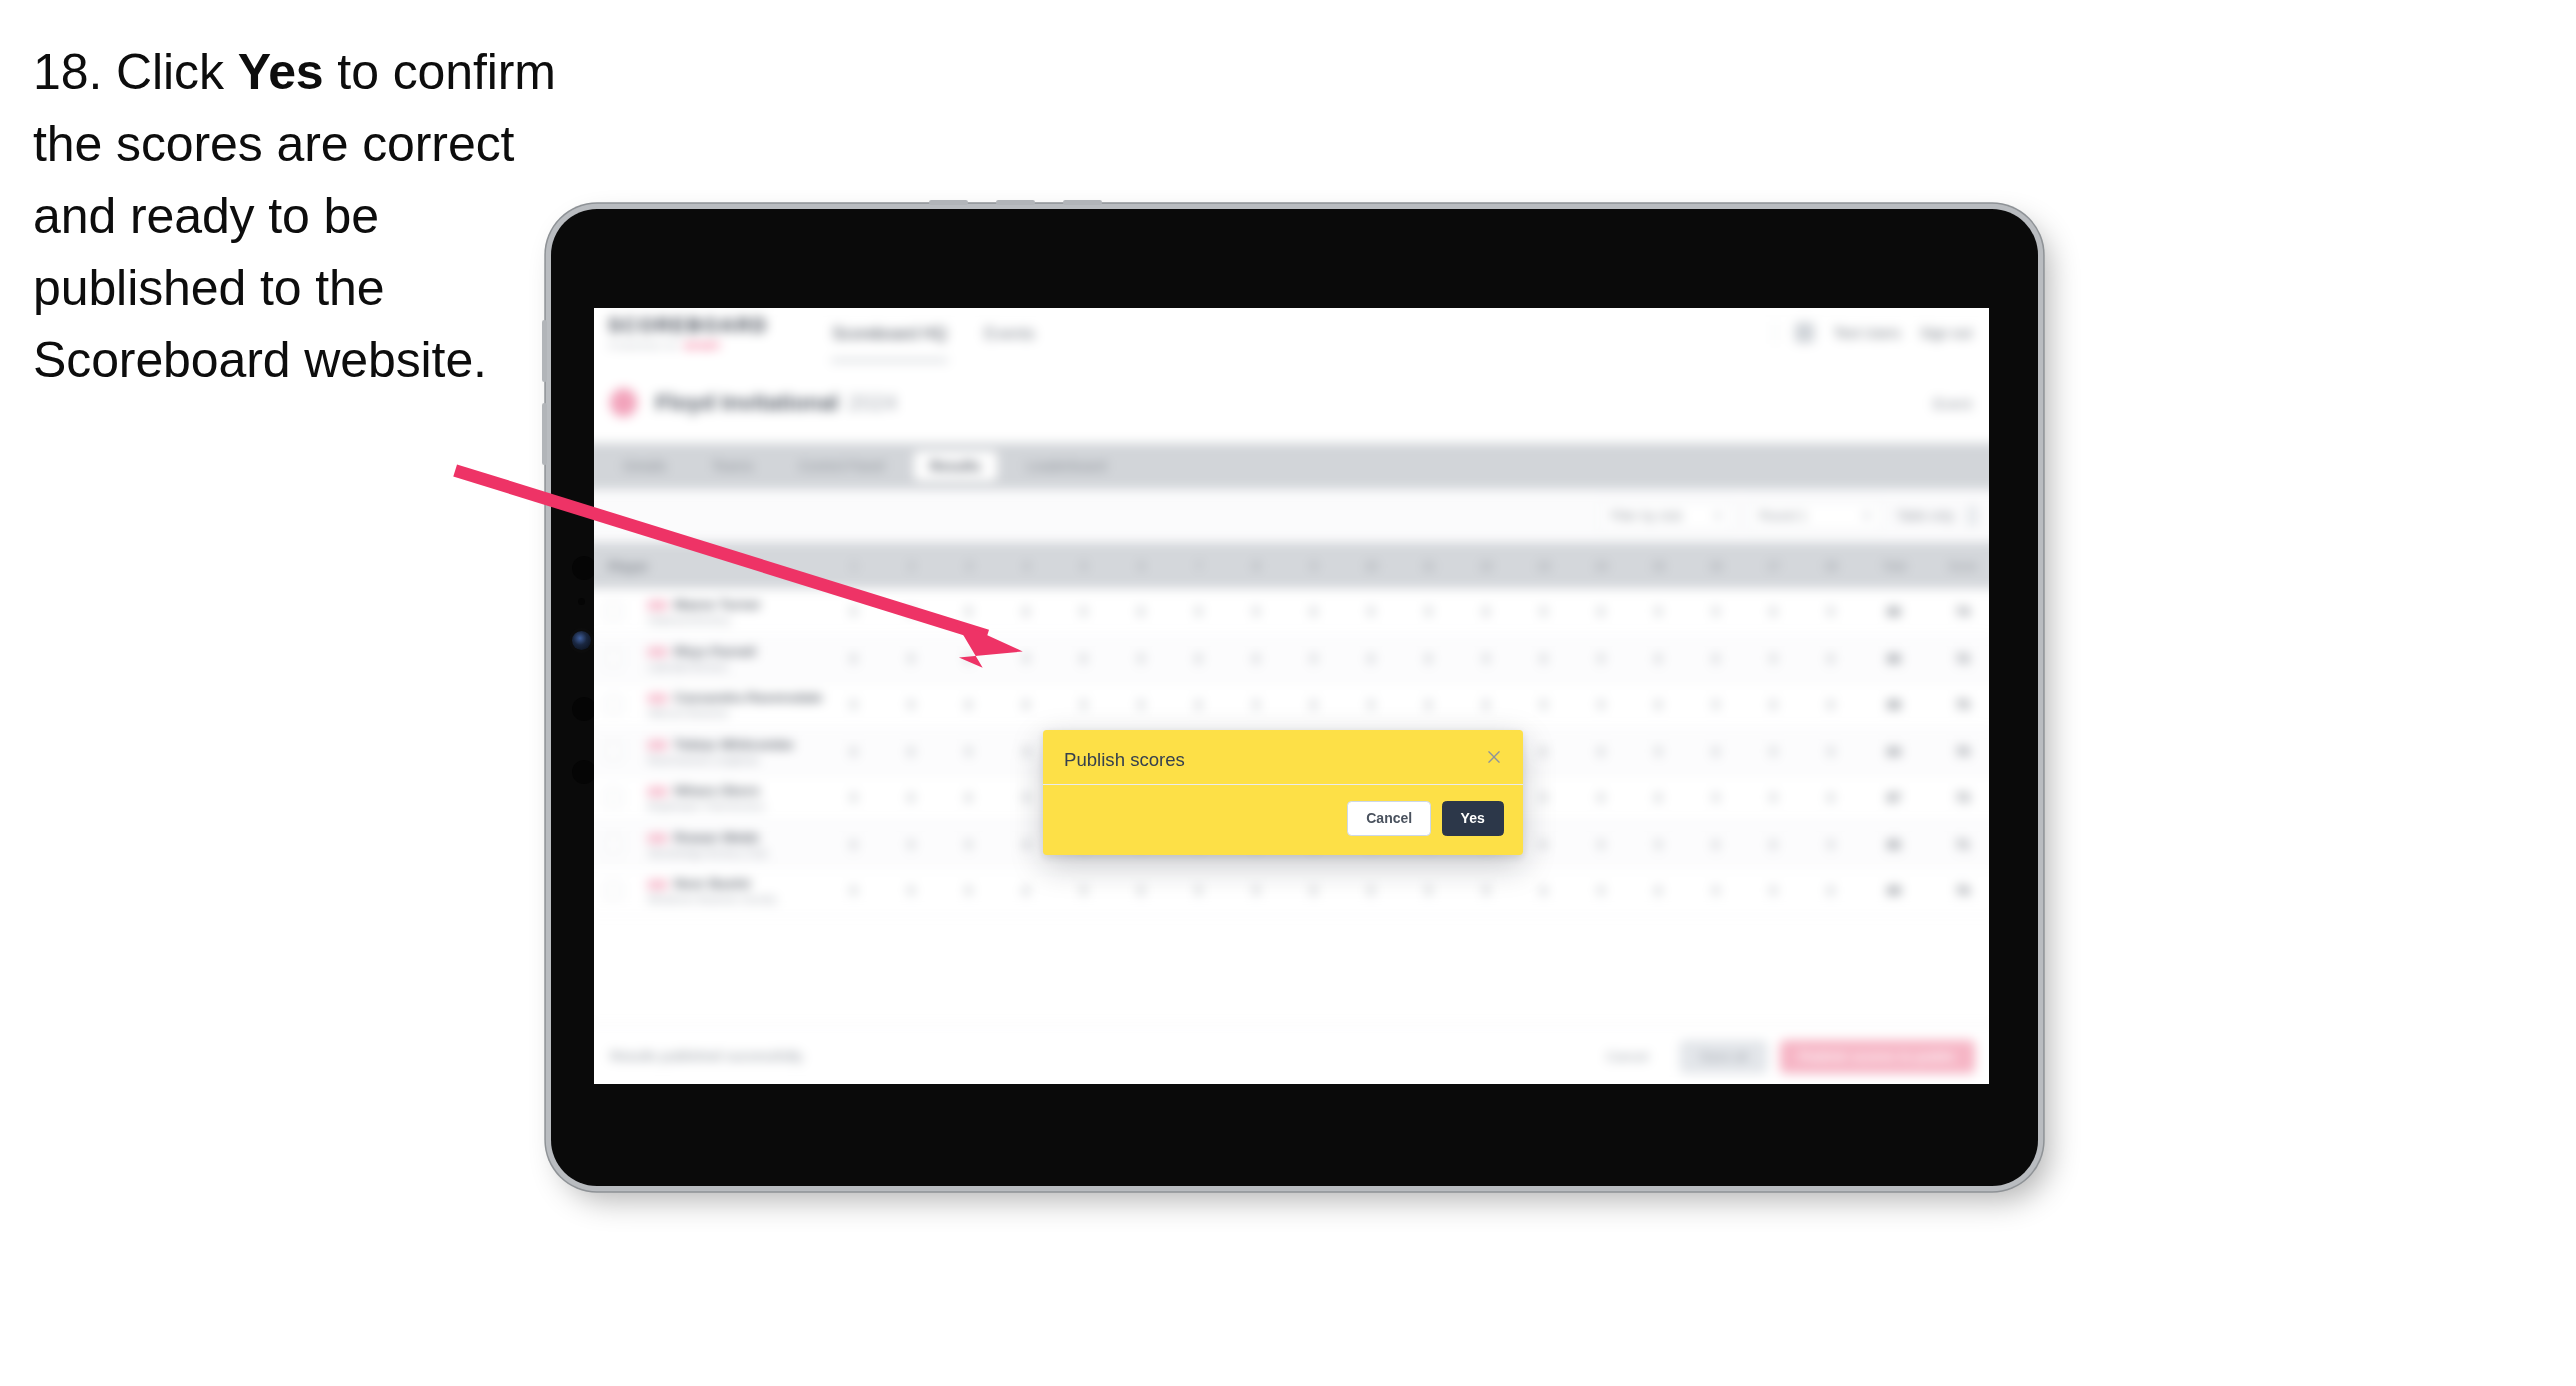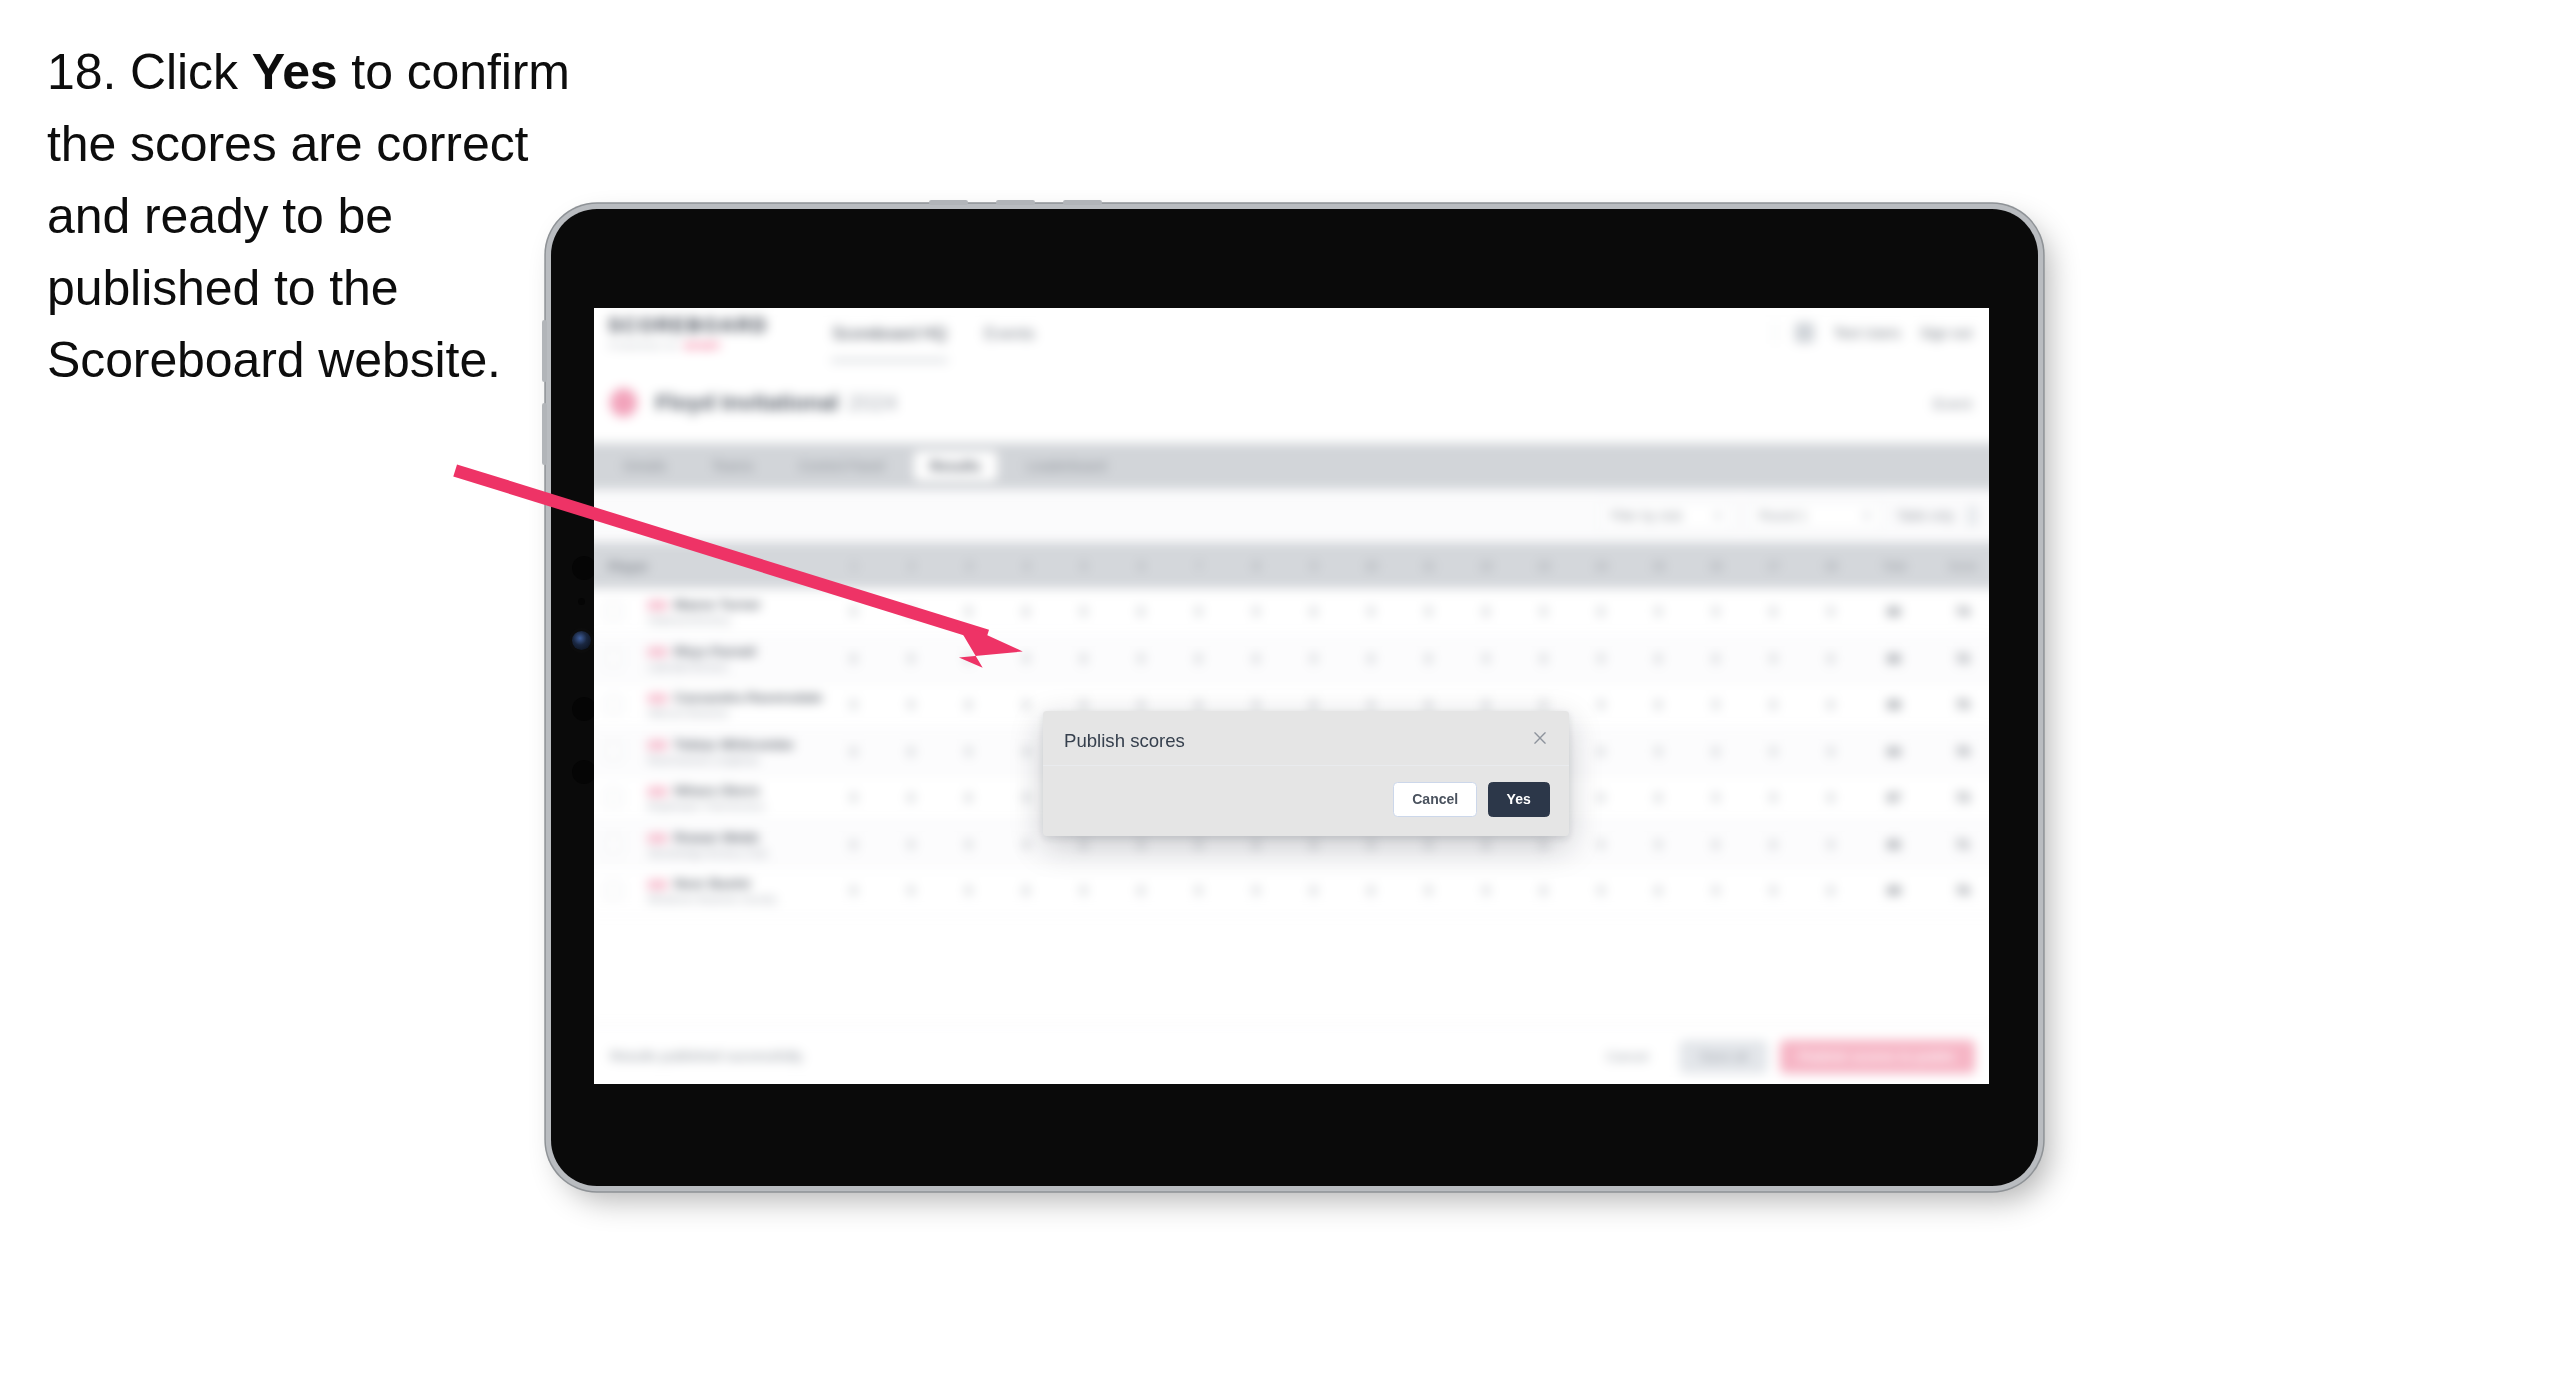--- a/index.html
+++ b/index.html
@@ -12,21 +12,21 @@
     height: 1386px;
     position: relative;
     overflow: hidden;
     font-family: "Liberation Sans", sans-serif;
     -webkit-font-smoothing: antialiased;
   }
 
   
   .caption {
     position: absolute;
-    left: 47px;
+    left: 33px;
     top: 36px;
     width: 549px;
     font-size: 50px;
     line-height: 1.44;
     color: #0d0d0d;
     font-weight: 400;
     letter-spacing: -0.1px;
   }
   .caption b { font-weight: 700; }
 
@@ -298,23 +298,23 @@
     font-size: 13.4px;
   }
   .fbtn.link { color: #9aa0a8; }
   .fbtn.grey { background: #e3e6ea; color: #9ba0a8; }
   .fbtn.pink { background: #f6b5c5; color: #ffffff; font-weight: 600; }
 
   
   .modal {
     position: absolute;
     left: 449px;
-    top: 403px;
-    width: 526px;
-    background: #e5e5e5;
+    top: 422px;
+    width: 480px;
+    background: #fde047;
     border-radius: 3.7px;
     box-shadow: 0 10.4px 33px rgba(20,25,35,0.22), 0 2.2px 7.4px rgba(20,25,35,0.10);
     z-index: 40;
   }
   .modal-head {
     position: relative;
     padding: 19.3px 21px 12.6px 21px;
     border-bottom: 0.7px solid #e9ebee;
   }
   .modal-title {

